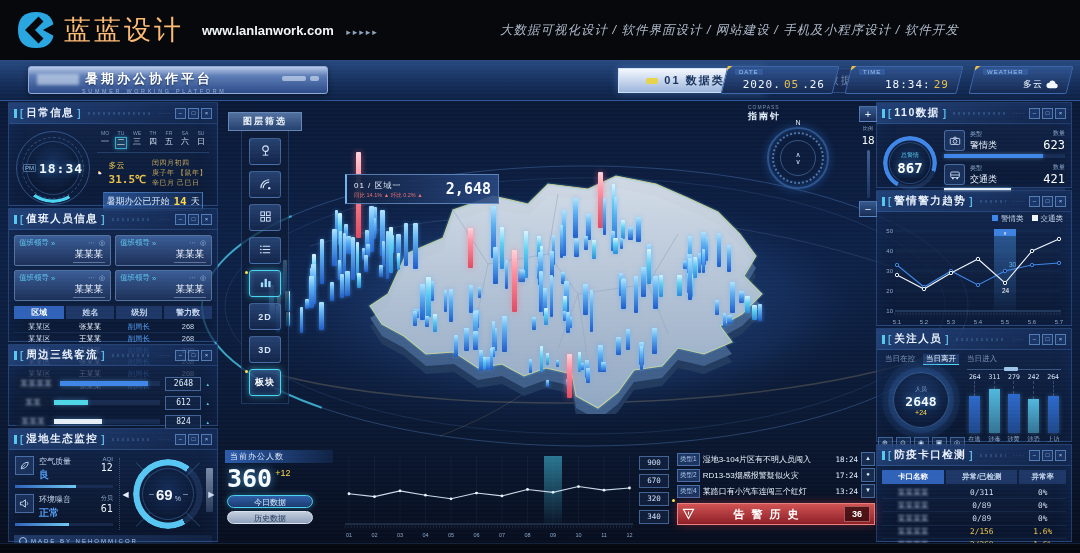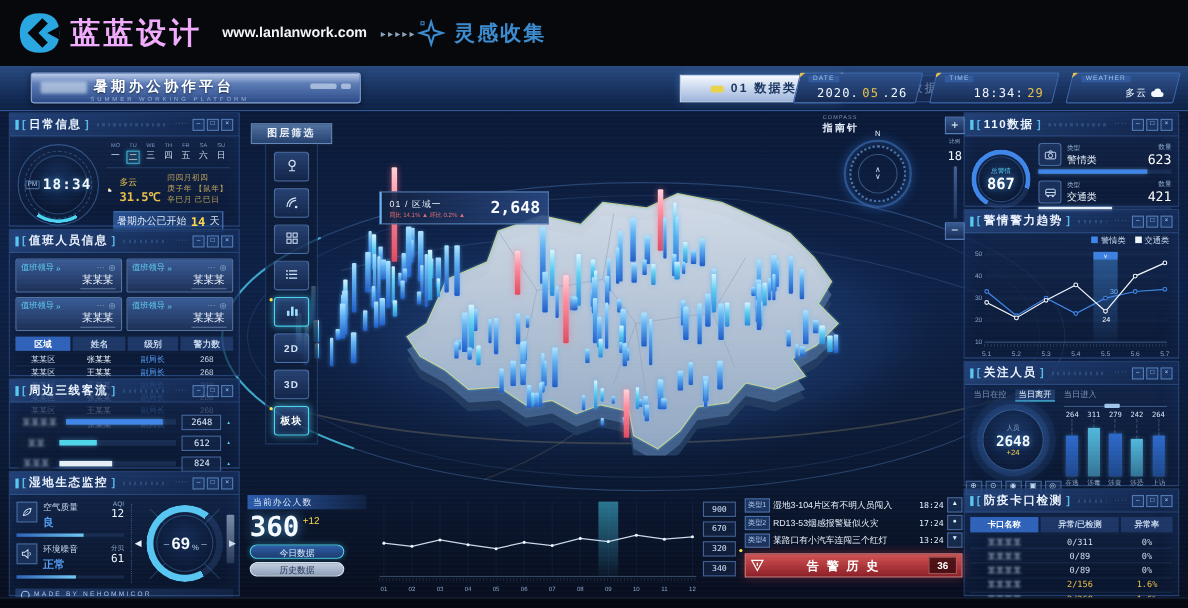--- a/index.html
+++ b/index.html
@@ -1,20 +1,20 @@
 <!DOCTYPE html>
 <html><head>
 <meta charset="utf-8">
 <style>
 html,body{margin:0;padding:0;background:#000;font-family:"Liberation Sans",sans-serif;-webkit-font-smoothing:antialiased}
 #stage{position:relative;width:1080px;height:553px;background:#05070c;overflow:hidden}
 
 #banner{position:absolute;top:0;left:0;width:100%;height:60px;background:#06080c;display:flex;align-items:center}
 .b-logo{display:flex;align-items:center;margin-left:16px;gap:8px}
-.b-logo-text{font-size:27px;font-weight:bold;color:#f0abfc;letter-spacing:3px}
+.b-logo-text{font-size:27px;font-weight:normal;color:#fdba74;letter-spacing:3px}
 .b-contact{margin-left:18px;line-height:1.45}
 .b-url{font-size:13px;font-weight:bold;color:#f2f6fa}
 .b-arrows{color:#8fa5bd;font-size:9px;letter-spacing:2px;margin-left:8px}
 .b-line2{font-size:11.5px;color:#e2e9f2;margin-top:1px}
 .b-services{flex:1;text-align:center;font-style:italic;font-size:12.5px;color:#aeb9c9;letter-spacing:1px;padding:0 24px;white-space:nowrap;overflow:hidden}
 .b-collect{display:flex;align-items:center;gap:8px;margin-right:24px}
 .b-collect-text{font-size:19px;font-weight:bold;color:#3e8cd0;letter-spacing:2px}
 
 #dash{position:absolute;top:60px;left:0;width:1080px;height:493px;background:linear-gradient(180deg,#0a1733 0%,#0d2147 40%,#0a1730 78%,#070d1d 100%);overflow:hidden}
 .glowbg{position:absolute;left:150px;top:80px;width:780px;height:330px;background:radial-gradient(closest-side,rgba(56,110,200,.3),rgba(30,70,140,.12) 60%,transparent 78%);pointer-events:none}
@@ -249,27 +249,21 @@
         <path d="M38 14 L27 20 L38 26 Z" fill="#06080c"></path>
       </svg>
       <span class="b-logo-text">蓝蓝设计</span>
     </div>
     <div class="b-contact">
       <div>
         <span class="b-url">www.lanlanwork.com</span>
         <span class="b-arrows">▸▸▸▸▸</span>
       </div>
     </div>
-    <div class="b-collect">
-      <svg width="26" height="26" viewBox="0 0 28 28">
-        <path d="M14 3 L16.6 11.4 L25 14 L16.6 16.6 L14 25 L11.4 16.6 L3 14 L11.4 11.4 Z" fill="none" stroke="#3e8cd0" stroke-width="2"></path>
-        <rect x="4" y="3" width="3" height="3" fill="none" stroke="#3e8cd0"></rect>
-      </svg>
-      <span class="b-collect-text">灵感收集</span>
-    </div>
+    <div class="b-services">大数据可视化设计 / 软件界面设计 / 网站建设 / 手机及小程序设计 / 软件开发</div>
   </div>
 
   <div id="dash">
     <div class="glowbg"></div>
 
     <svg id="floor" width="790" height="300">
       <defs>
         <radialGradient id="fg" cx="50%" cy="50%" r="50%">
           <stop offset="0%" stop-color="#3a6ec2" stop-opacity=".38"></stop>
           <stop offset="55%" stop-color="#28508f" stop-opacity=".2"></stop>

